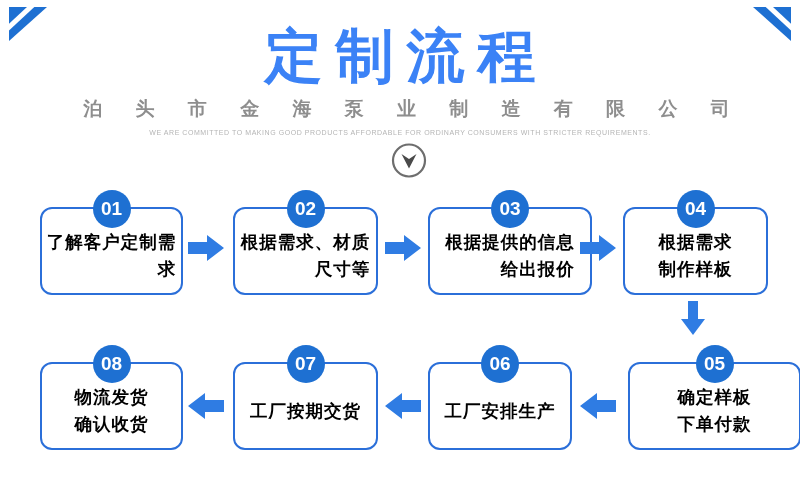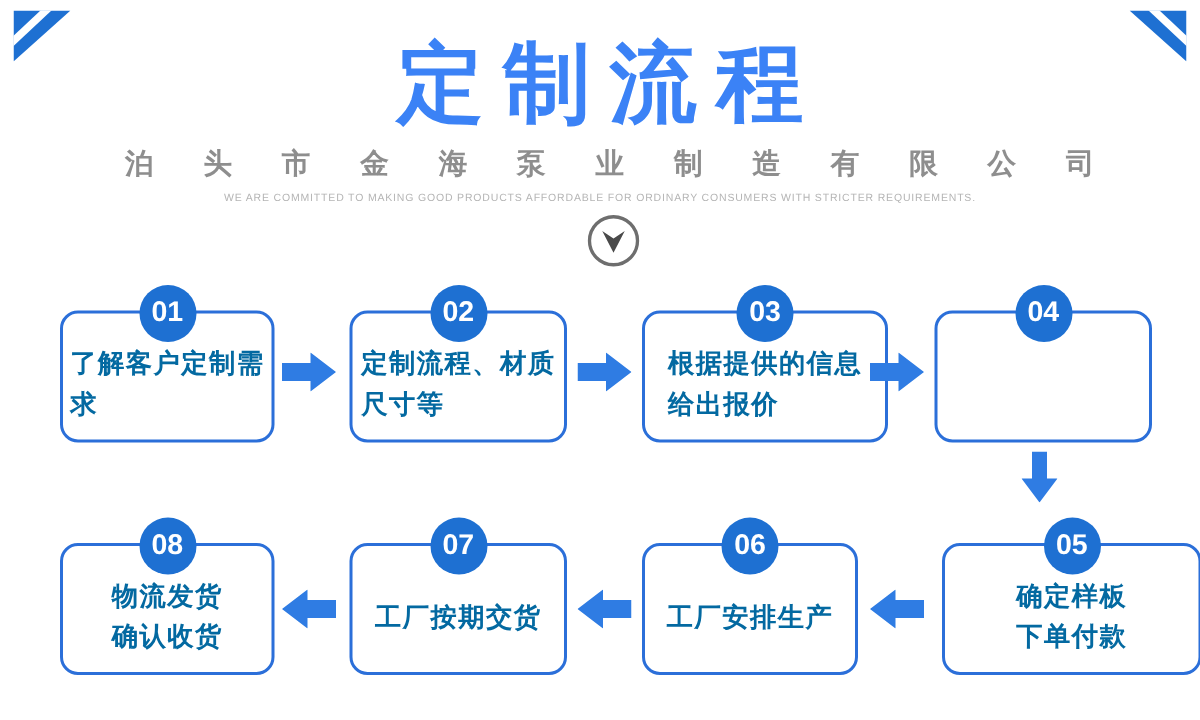--- a/index.html
+++ b/index.html
@@ -34,22 +34,22 @@
     border:2px solid #2b6fd9; border-radius:12px;
     display:flex; align-items:center; justify-content:center;
   }
   .badge {
     position:absolute; top:-19px; left:50%; transform:translateX(-50%);
     width:38px; height:38px; border-radius:50%; background:#1e70d2;
     color:#ffffff; font-size:19px; font-weight:700; line-height:38px;
     text-align:center;
   }
   .box-label {
-    font-size:17.5px; font-weight:700; color:#0369a1; line-height:27px;
-    text-align:left; letter-spacing:1px; white-space:pre-line;
+    font-size:17.5px; font-weight:700; color:#000000; line-height:27px;
+    text-align:right; letter-spacing:1px; white-space:pre-line;
     padding-top:10px;
   }
   .arrow { position:absolute; }
 </style>
 </head>
 <body>
 
 <div class="page">
 
   <svg class="corner corner-left" viewBox="0 0 38 34">
@@ -71,30 +71,32 @@
     <polygon points="10.5,11.5 18,26 25.5,11.5 18,16.5" fill="#4a4a4a"></polygon>
   </svg>
 
   <div class="box" style="left:40px;top:207px;width:143px">
     <div class="badge">01</div>
     <div class="box-label">了解客户定制需
 求</div>
   </div>
   <div class="box" style="left:233px;top:207px;width:145px">
     <div class="badge">02</div>
-    <div class="box-label">定制流程、材质
+    <div class="box-label">根据需求、材质
 尺寸等</div>
   </div>
   <div class="box" style="left:428px;top:207px;width:164px">
     <div class="badge">03</div>
     <div class="box-label">根据提供的信息
 给出报价</div>
   </div>
   <div class="box" style="left:623px;top:207px;width:145px">
     <div class="badge">04</div>
+    <div class="box-label">根据需求
+制作样板</div>
   </div>
 
   <svg class="arrow" style="left:188px;top:235px" width="36" height="26">
     <polygon points="0,7 19,7 19,0 36,13 19,26 19,19 0,19" fill="#2f7ce3"></polygon>
     </svg>
   <svg class="arrow" style="left:385px;top:235px" width="36" height="26">
     <polygon points="0,7 19,7 19,0 36,13 19,26 19,19 0,19" fill="#2f7ce3"></polygon>
     </svg>
   <svg class="arrow" style="left:580px;top:235px" width="36" height="26">
     <polygon points="0,7 19,7 19,0 36,13 19,26 19,19 0,19" fill="#2f7ce3"></polygon>

